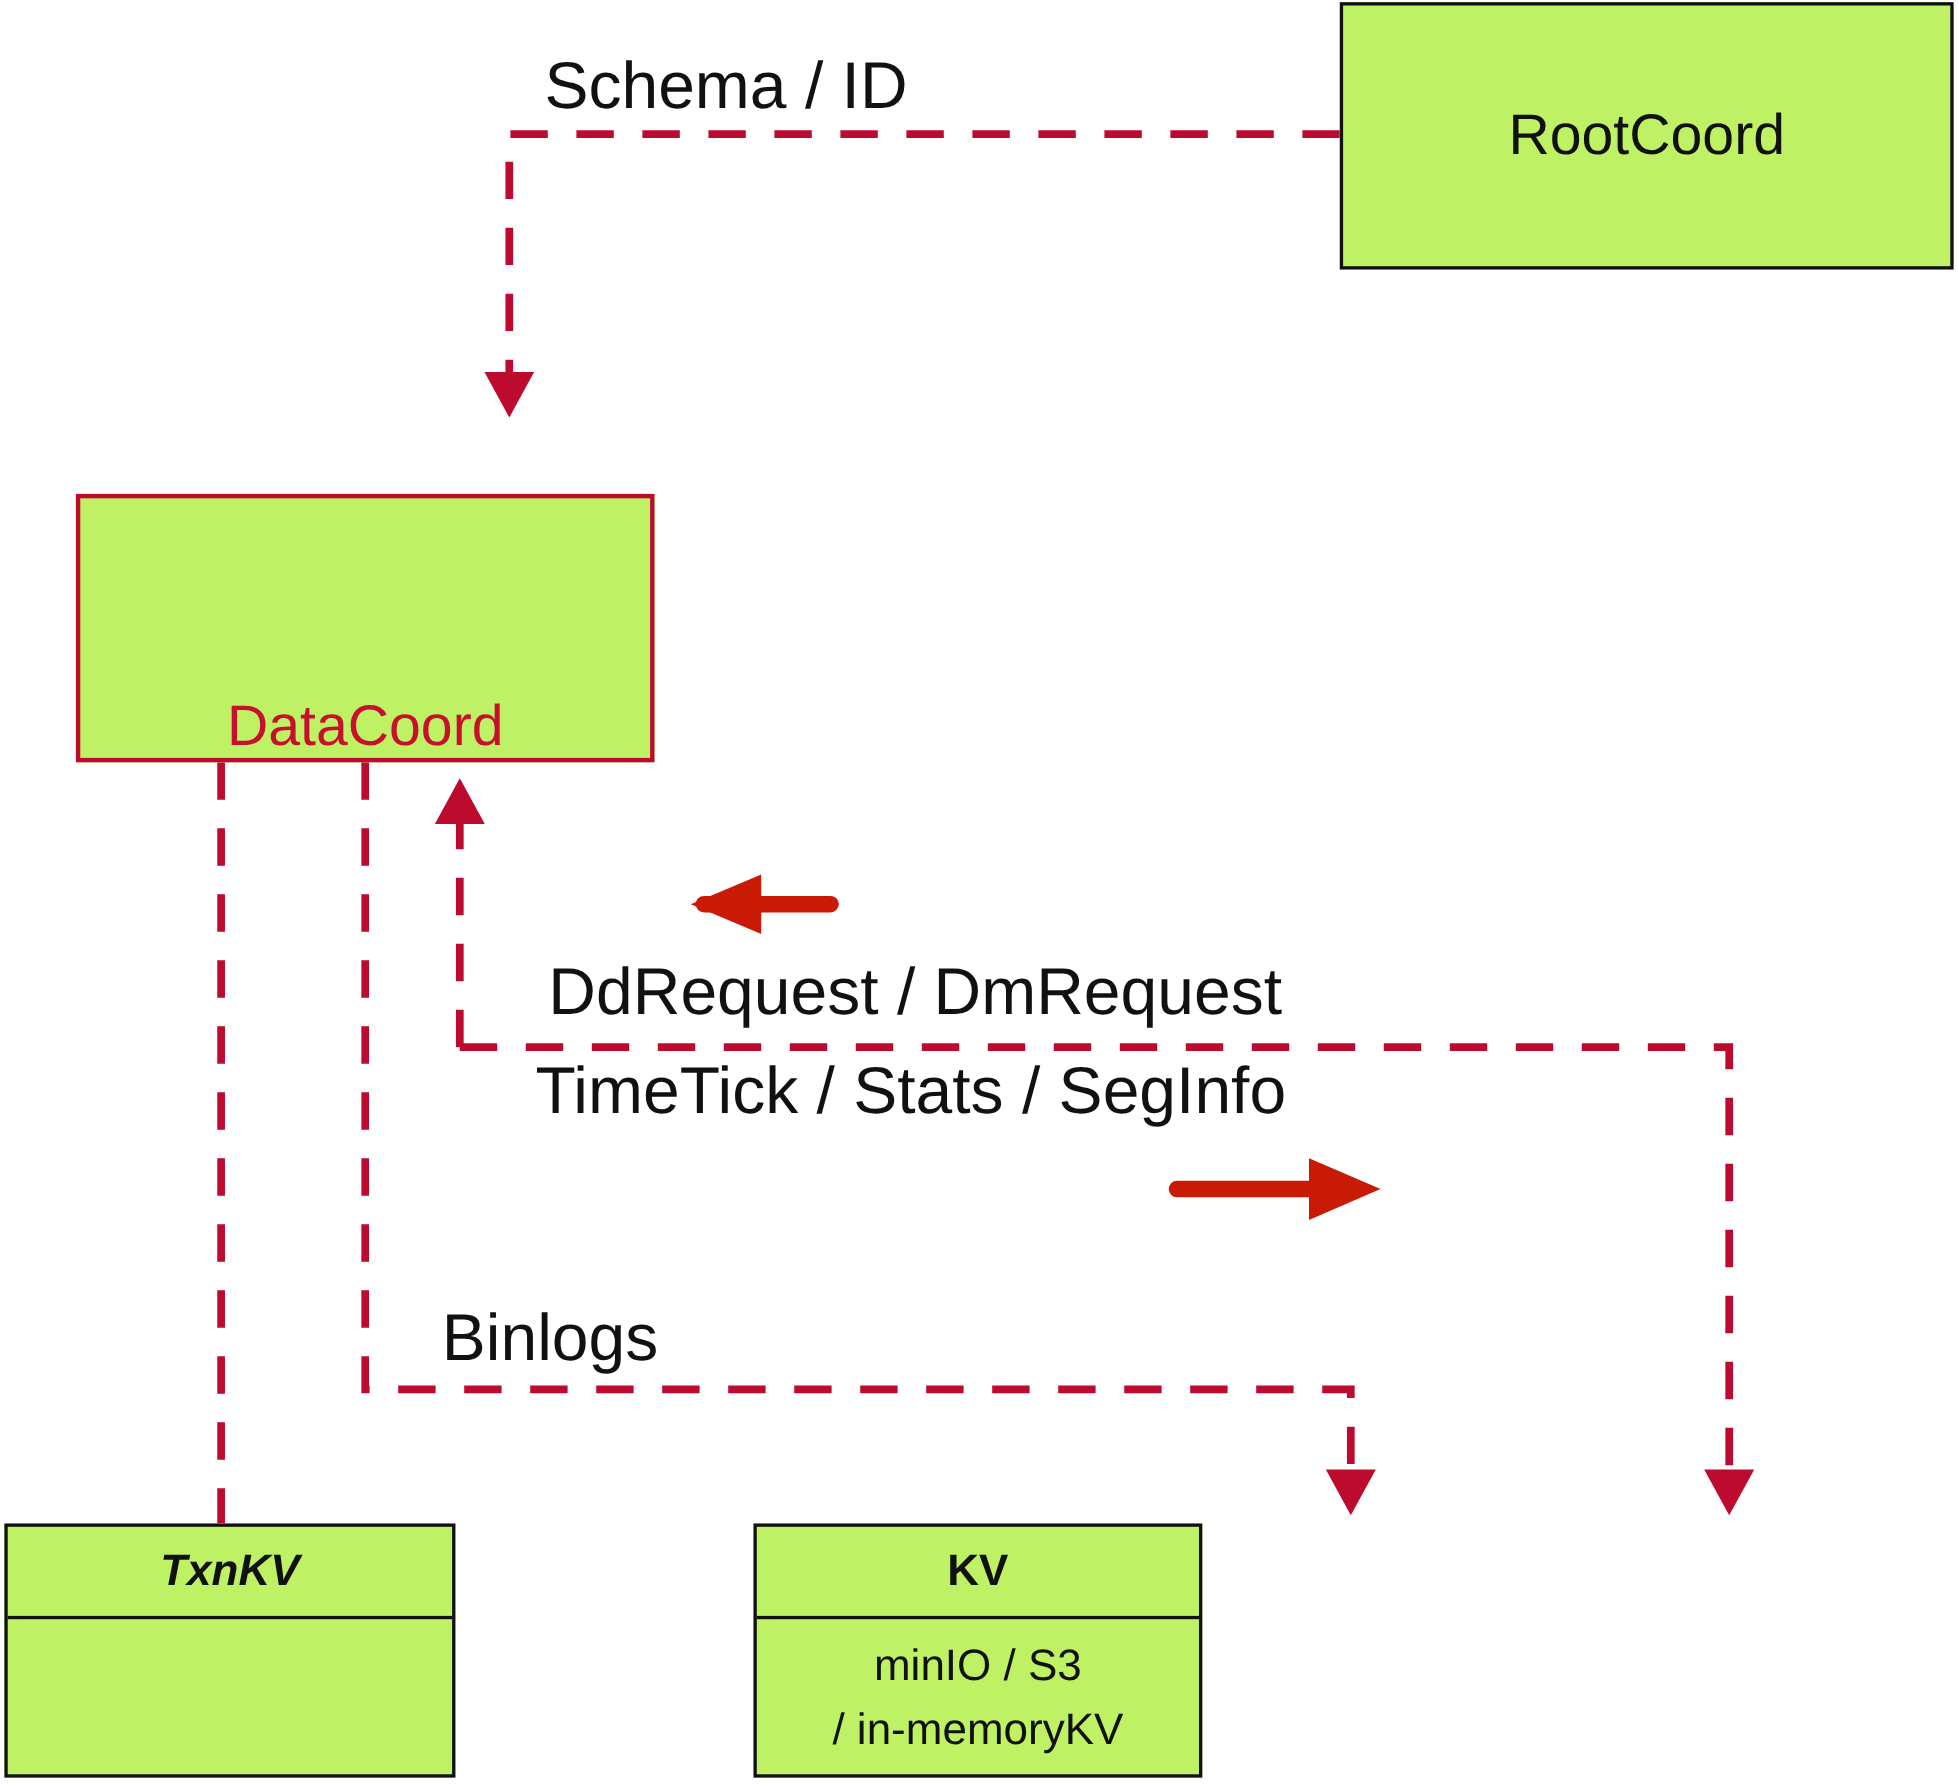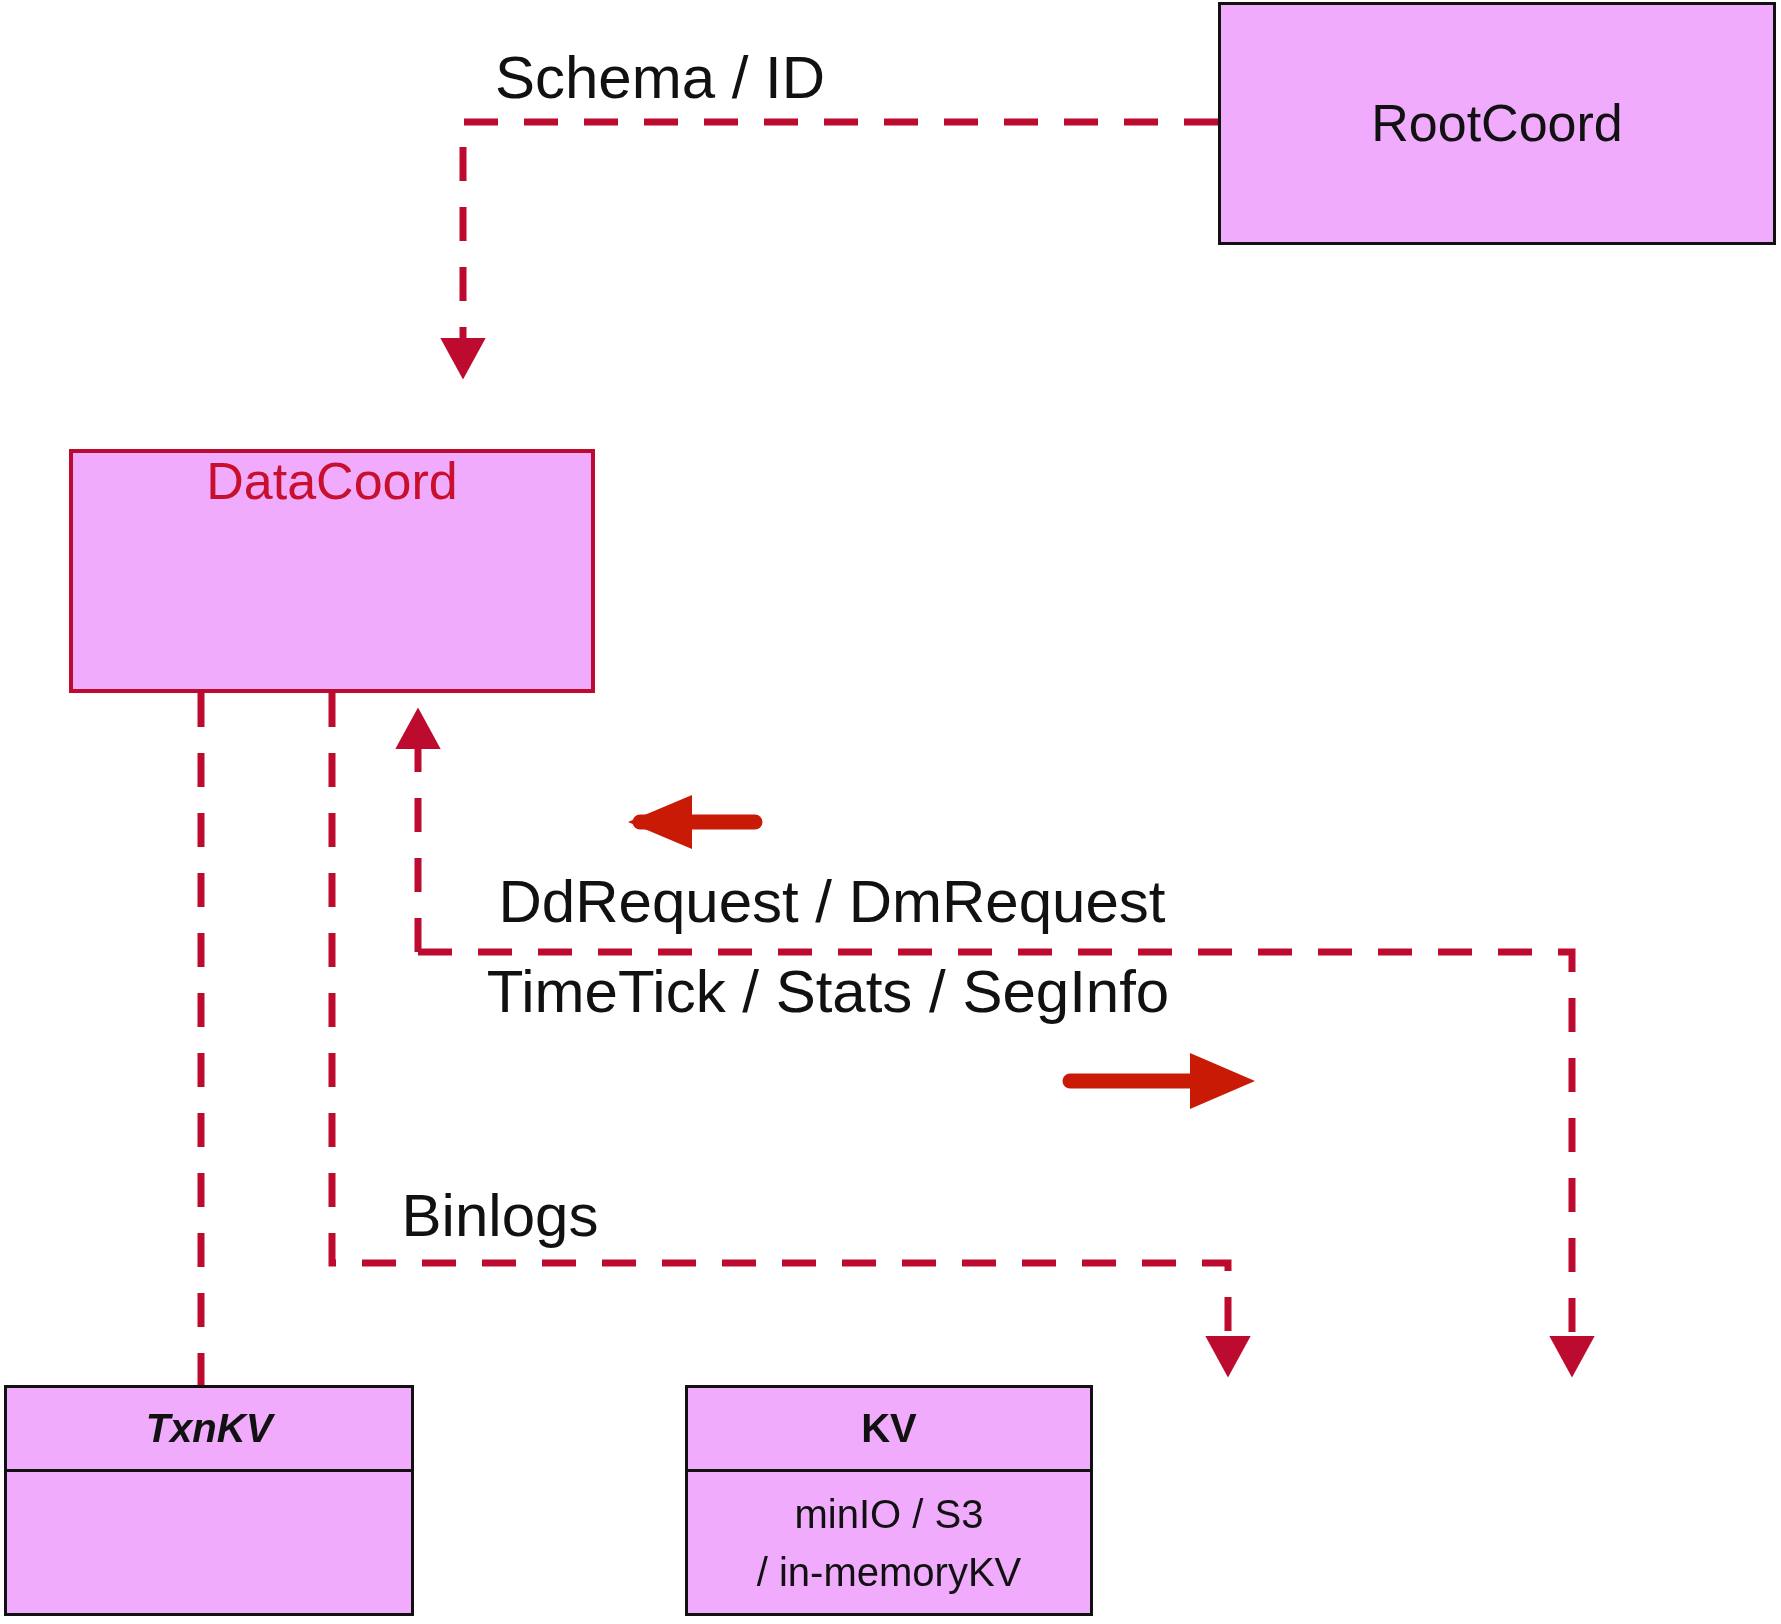--- a/index.html
+++ b/index.html
@@ -18,39 +18,39 @@
   #diagram-svg {
     position: absolute;
     top: 0;
     left: 0;
     width: 1781px;
     height: 1624px;
   }
   .node-box {
     position: absolute;
     box-sizing: border-box;
-    background: #f0abfc;
+    background: #bef264;
     display: flex;
     flex-direction: column;
   }
   .node-plain {
     border: 3px solid #111111;
     align-items: center;
     justify-content: center;
   }
   .node-plain .node-title {
     font-size: 52px;
     color: #111111;
     line-height: 1.1;
     text-align: center;
   }
   .node-accent {
     border: 4px solid #BD0A2F;
     align-items: center;
-    justify-content: flex-start;
+    justify-content: flex-end;
   }
   .node-accent .node-title {
     font-size: 52px;
     color: #C8102E;
     line-height: 1.1;
     text-align: center;
   }
   .node-split {
     border: 3px solid #111111;
   }

